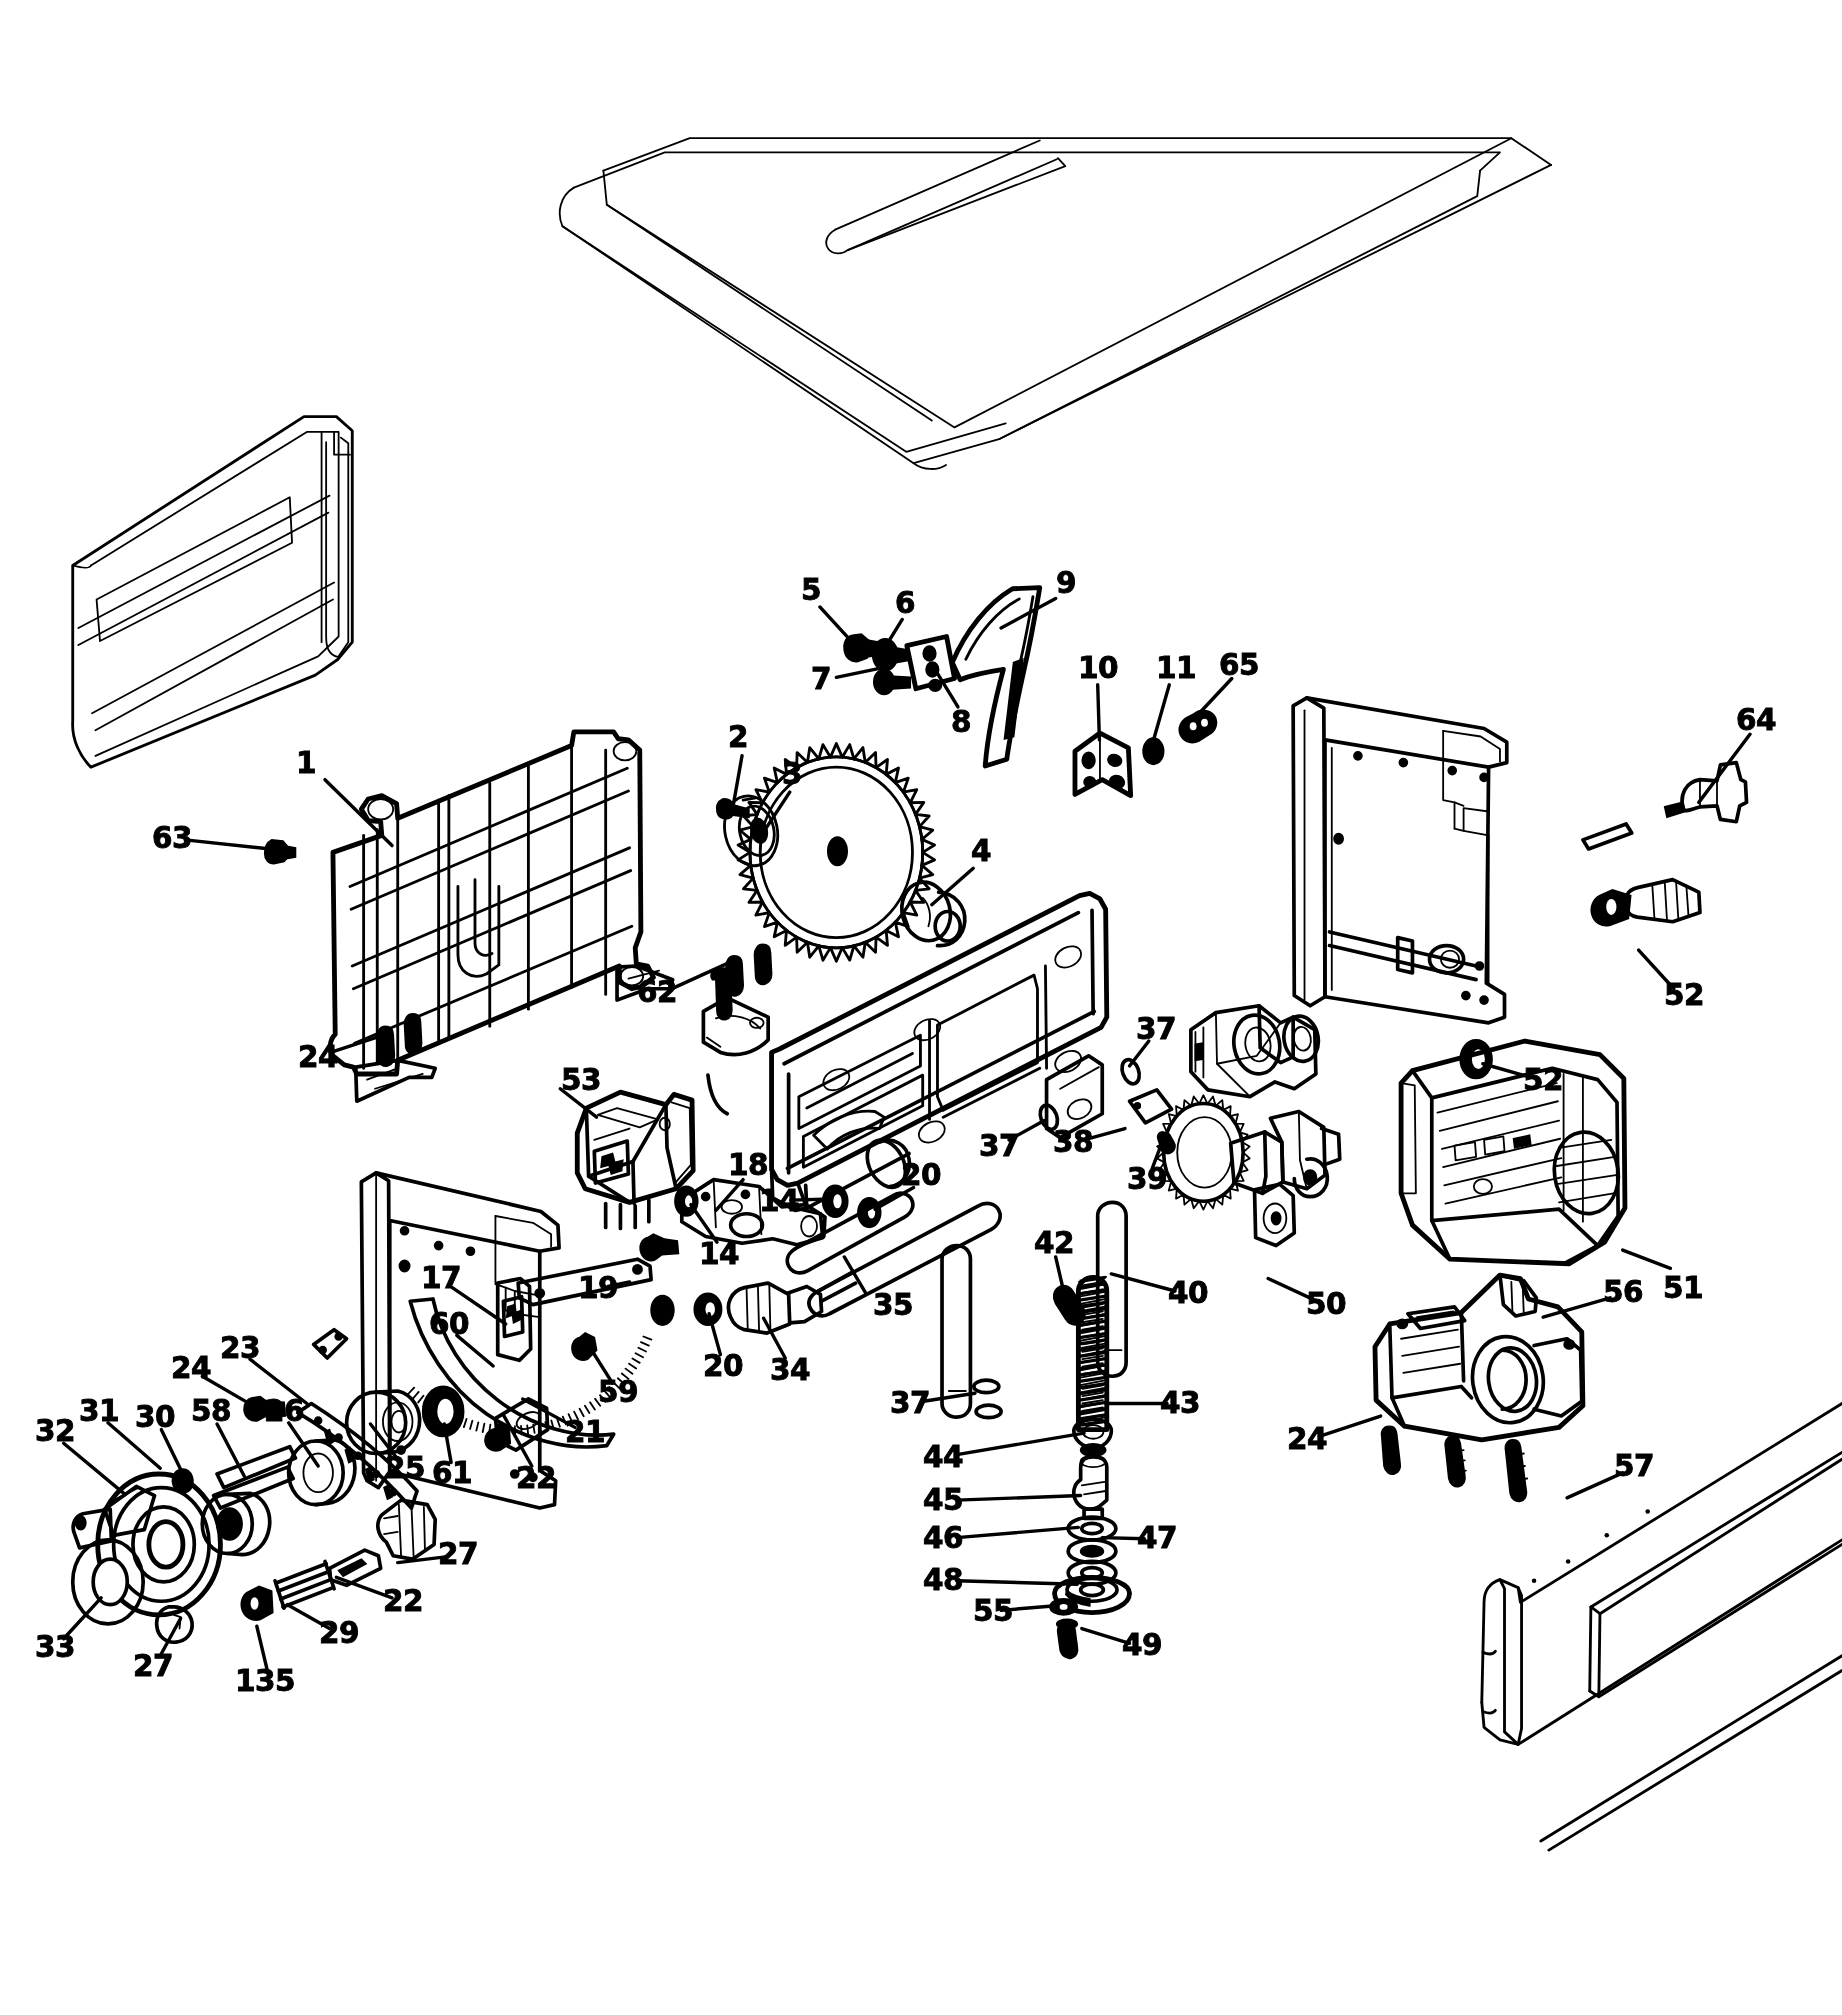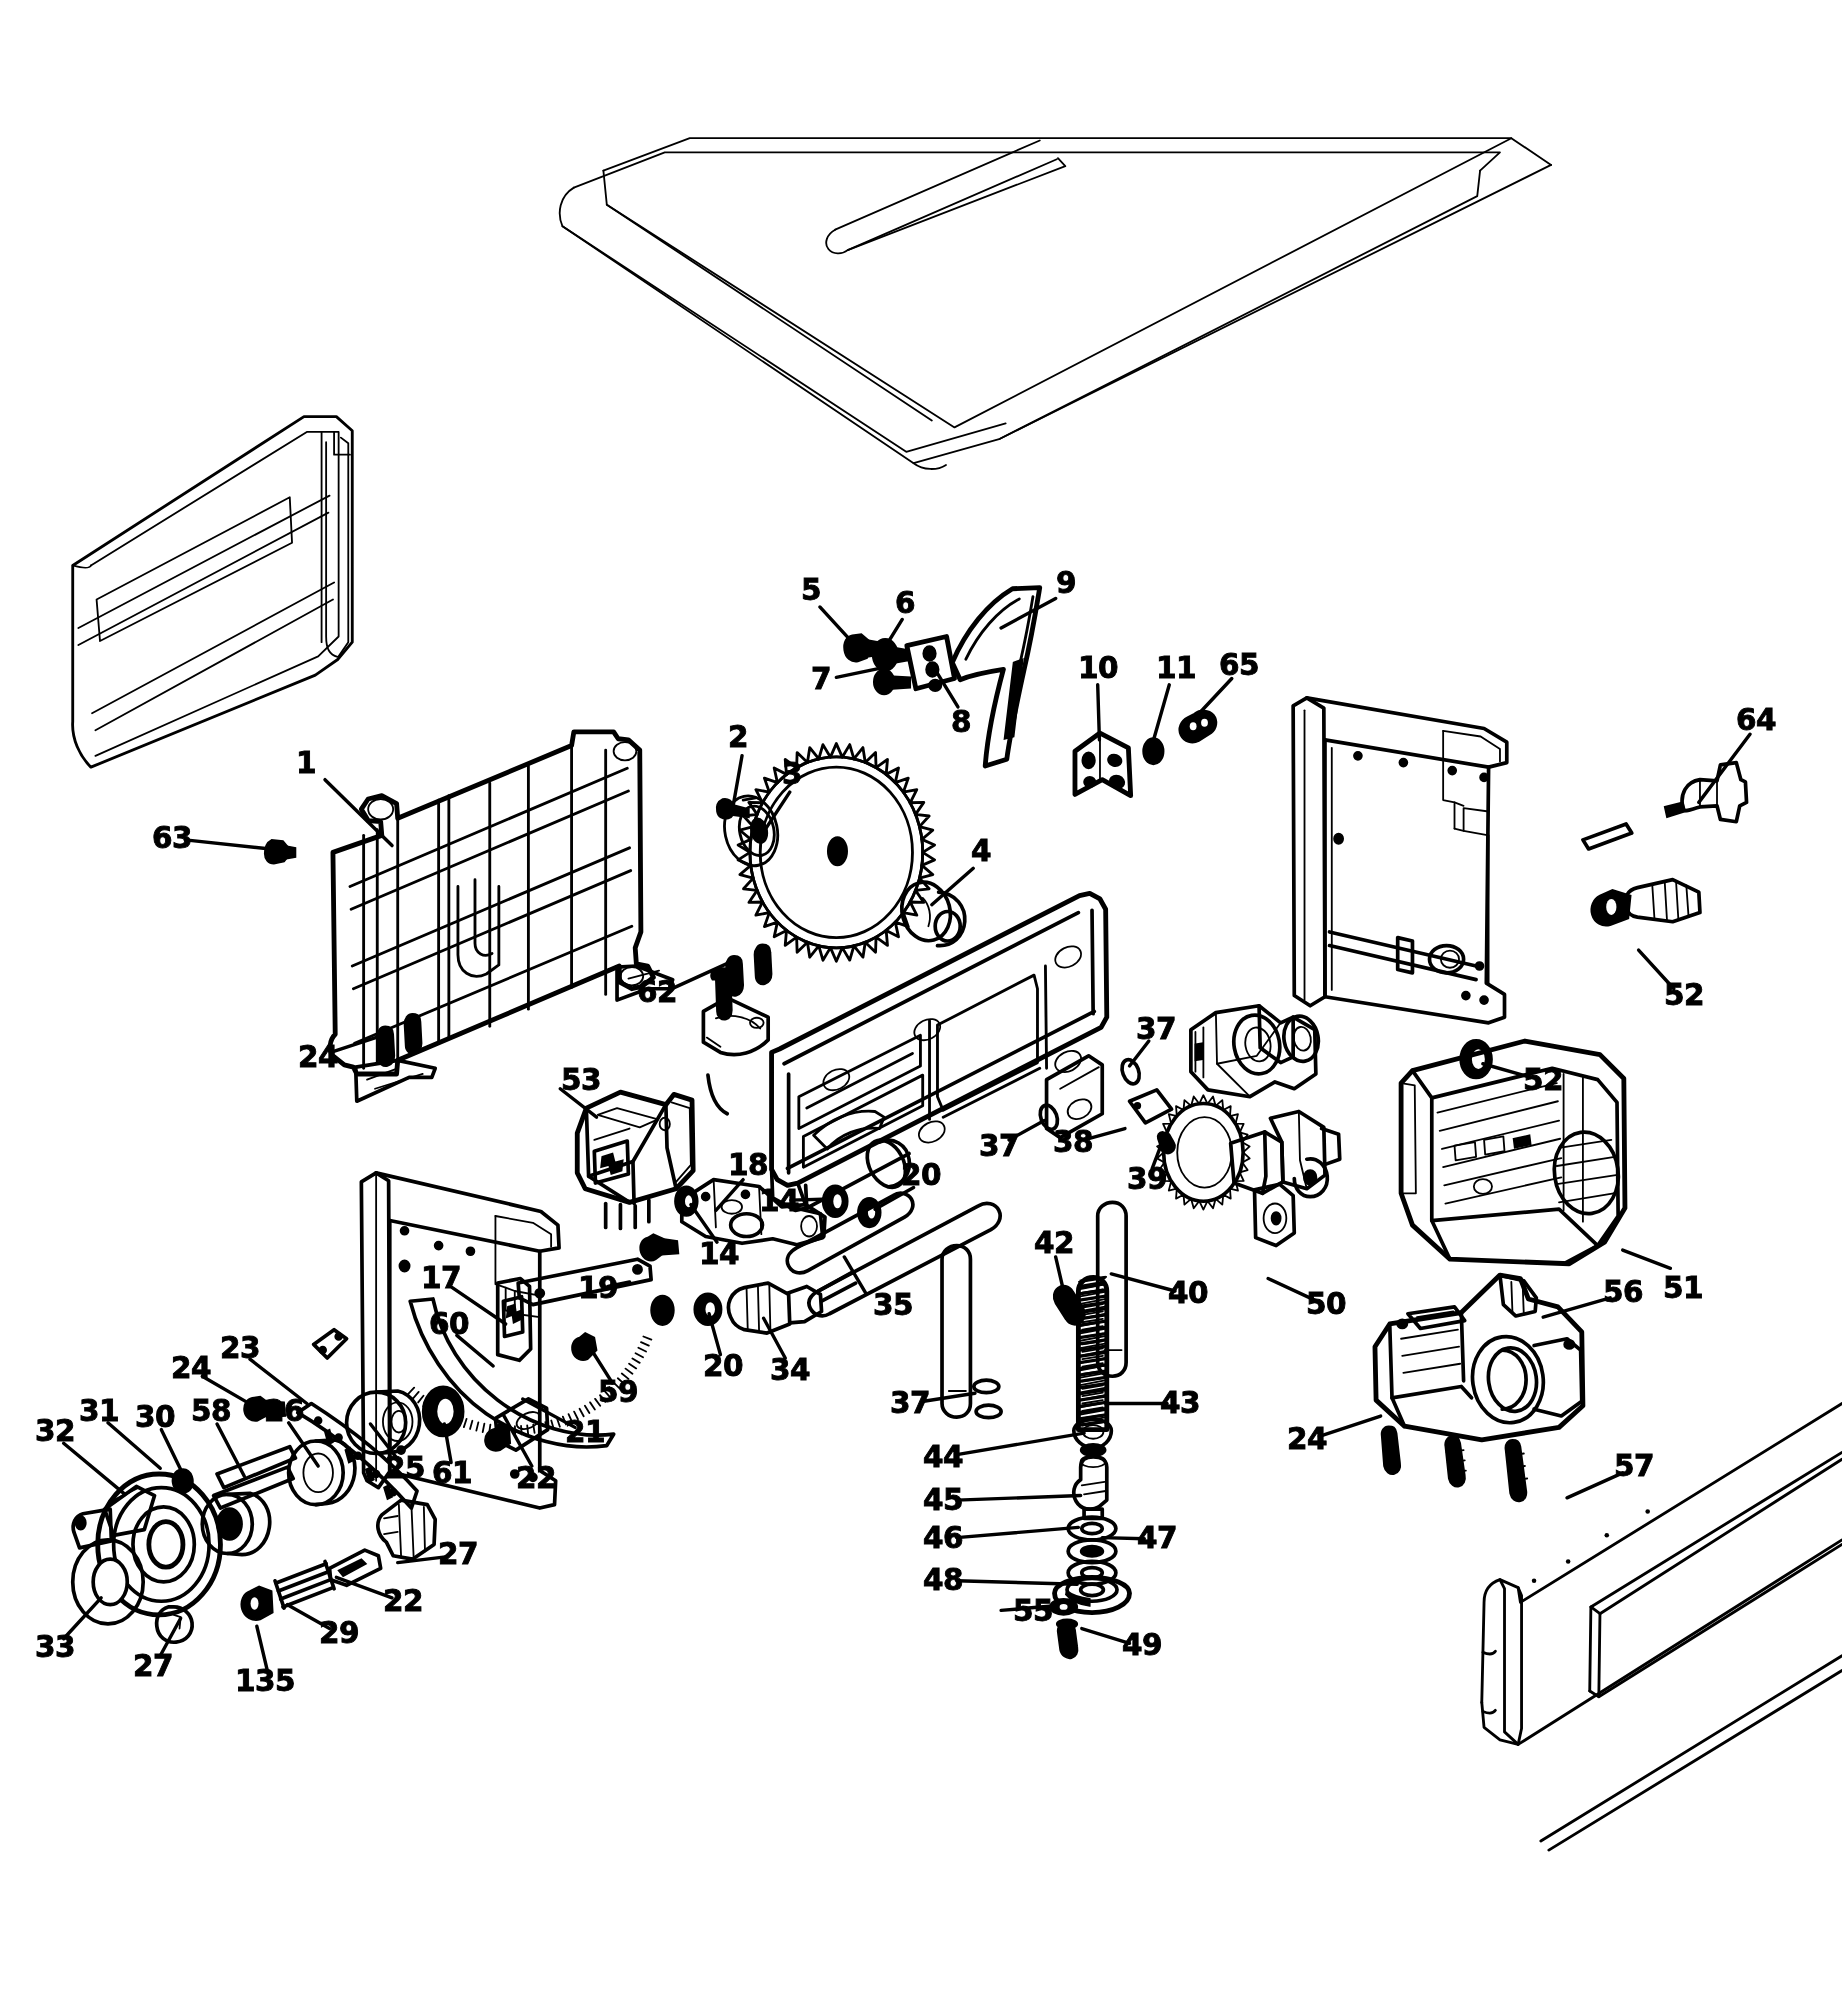--- a/index.html
+++ b/index.html
@@ -899,21 +899,21 @@
       <div class="callout" style="left: 943px; top: 1501px;">45</div>
       <div class="callout" style="left: 943px; top: 1539px; text-align: center;">46</div>
       <div class="callout" style="left: 1157px; top: 1539px;">47</div>
       <div class="callout" style="left: 943px; top: 1581px;">48</div>
       <div class="callout" style="left: 1142px; top: 1646px;">49</div>
       <div class="callout" style="left: 1326px; top: 1305px;">50</div>
       <div class="callout" style="left: 1683px; top: 1273px; margin-top: 16px;">51</div>
       <div class="callout" style="left: 1684px; top: 996px;">52</div>
       <div class="callout" style="left: 1543px; top: 1081px;">52</div>
       <div class="callout" style="left: 581px; top: 1081px;">53</div>
-      <div class="callout" style="left: 1033px; top: 1612px;">55</div>
+      <div class="callout" style="left: 993px; top: 1612px;">55</div>
       <div class="callout" style="left: 1623px; top: 1293px;">56</div>
       <div class="callout" style="left: 1634px; top: 1467px; text-align: center;">57</div>
       <div class="callout" style="left: 211px; top: 1412px;">58</div>
       <div class="callout" style="left: 618px; top: 1393px;">59</div>
       <div class="callout" style="left: 449px; top: 1325px;">60</div>
       <div class="callout" style="left: 452px; top: 1474px;">61</div>
       <div class="callout" style="left: 657px; top: 993px;">62</div>
       <div class="callout" style="left: 172px; top: 839px;">63</div>
       <div class="callout" style="left: 1756px; top: 721px;">64</div>
       <div class="callout" style="left: 1239px; top: 666px;">65</div>

